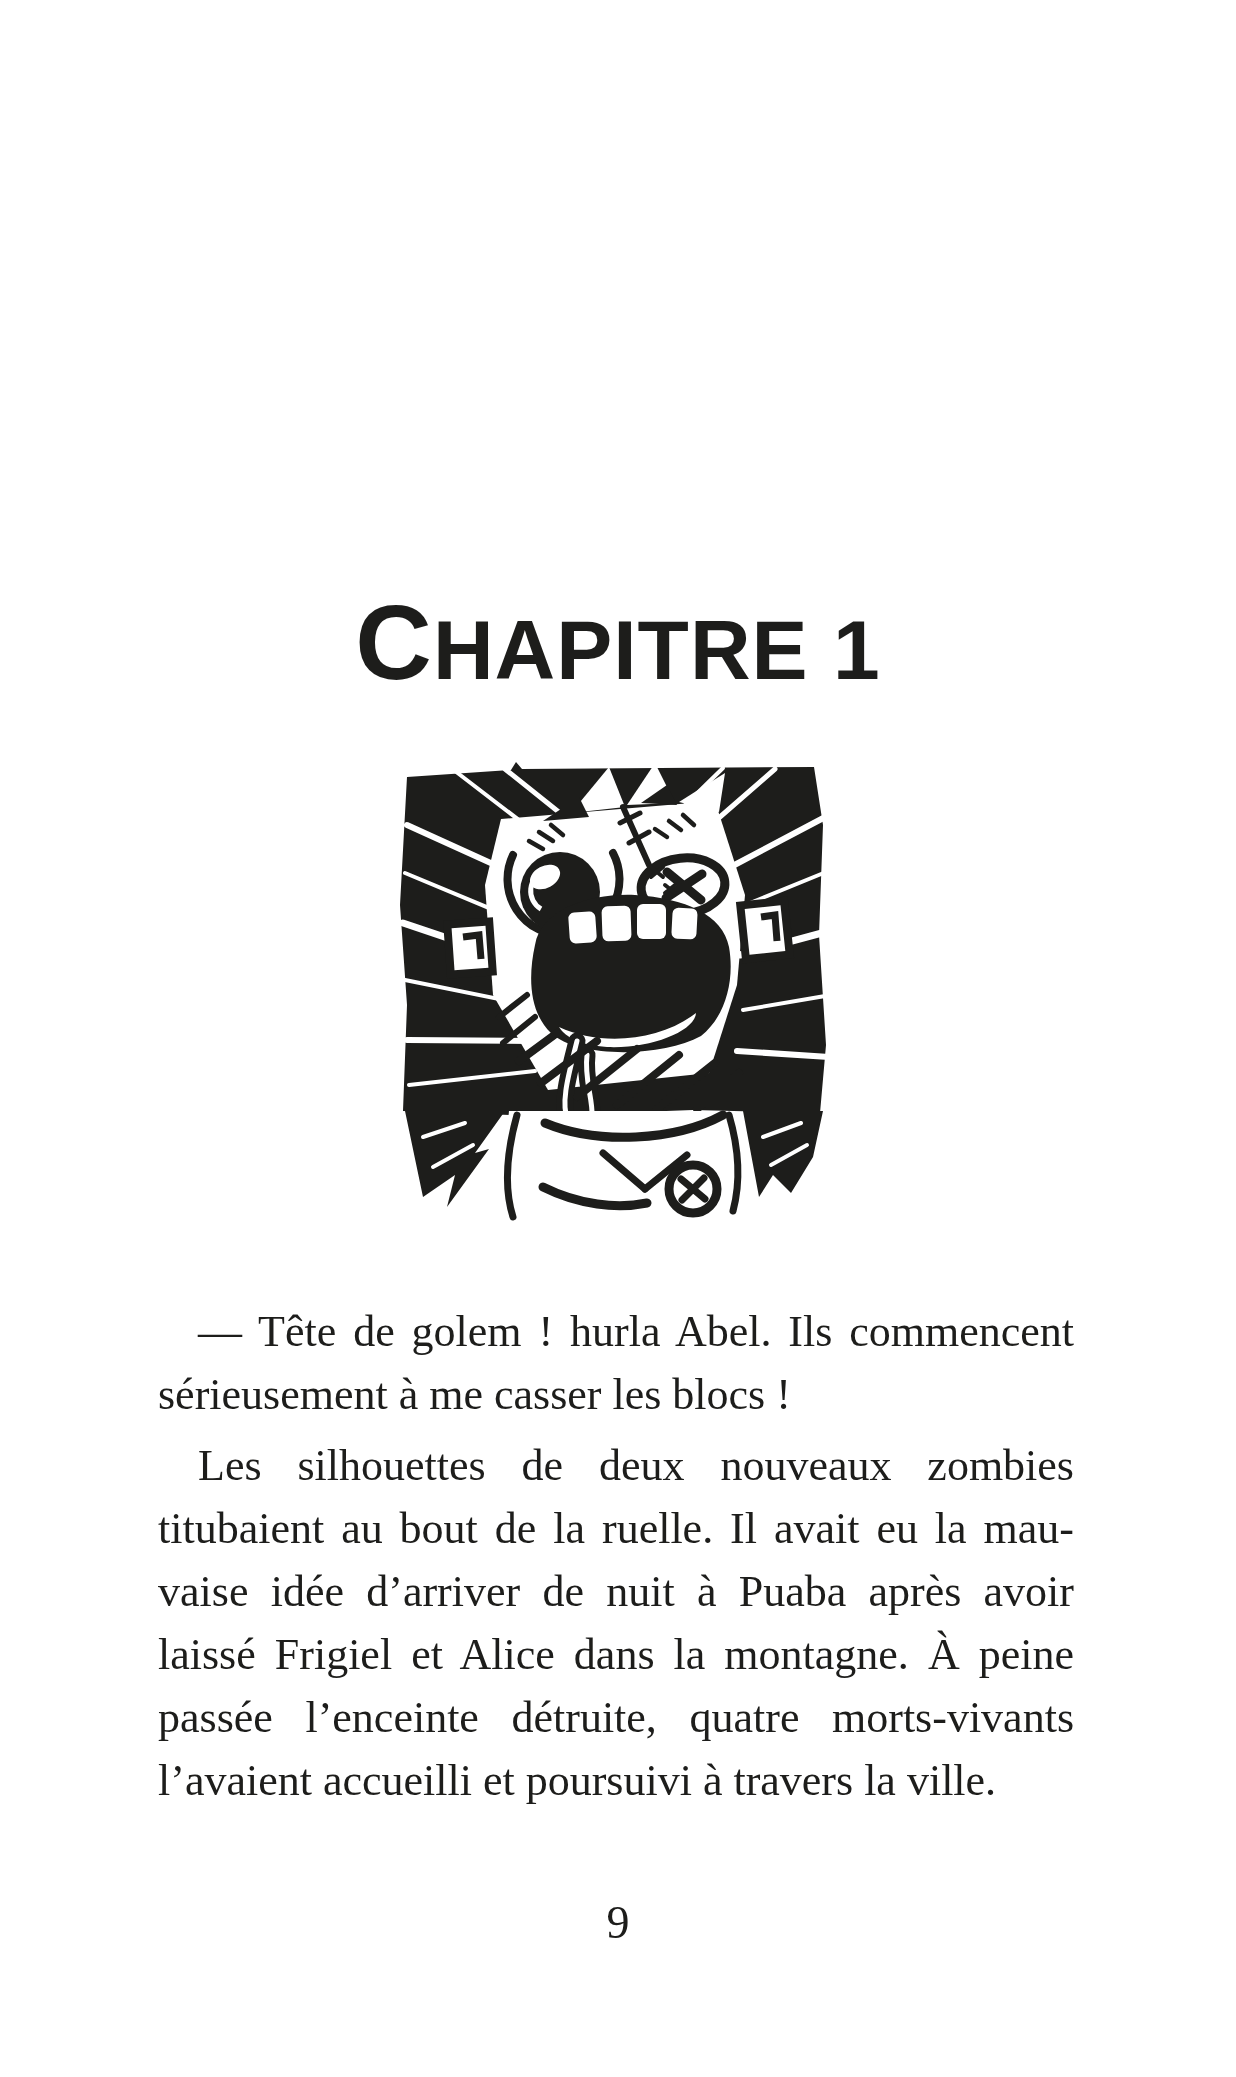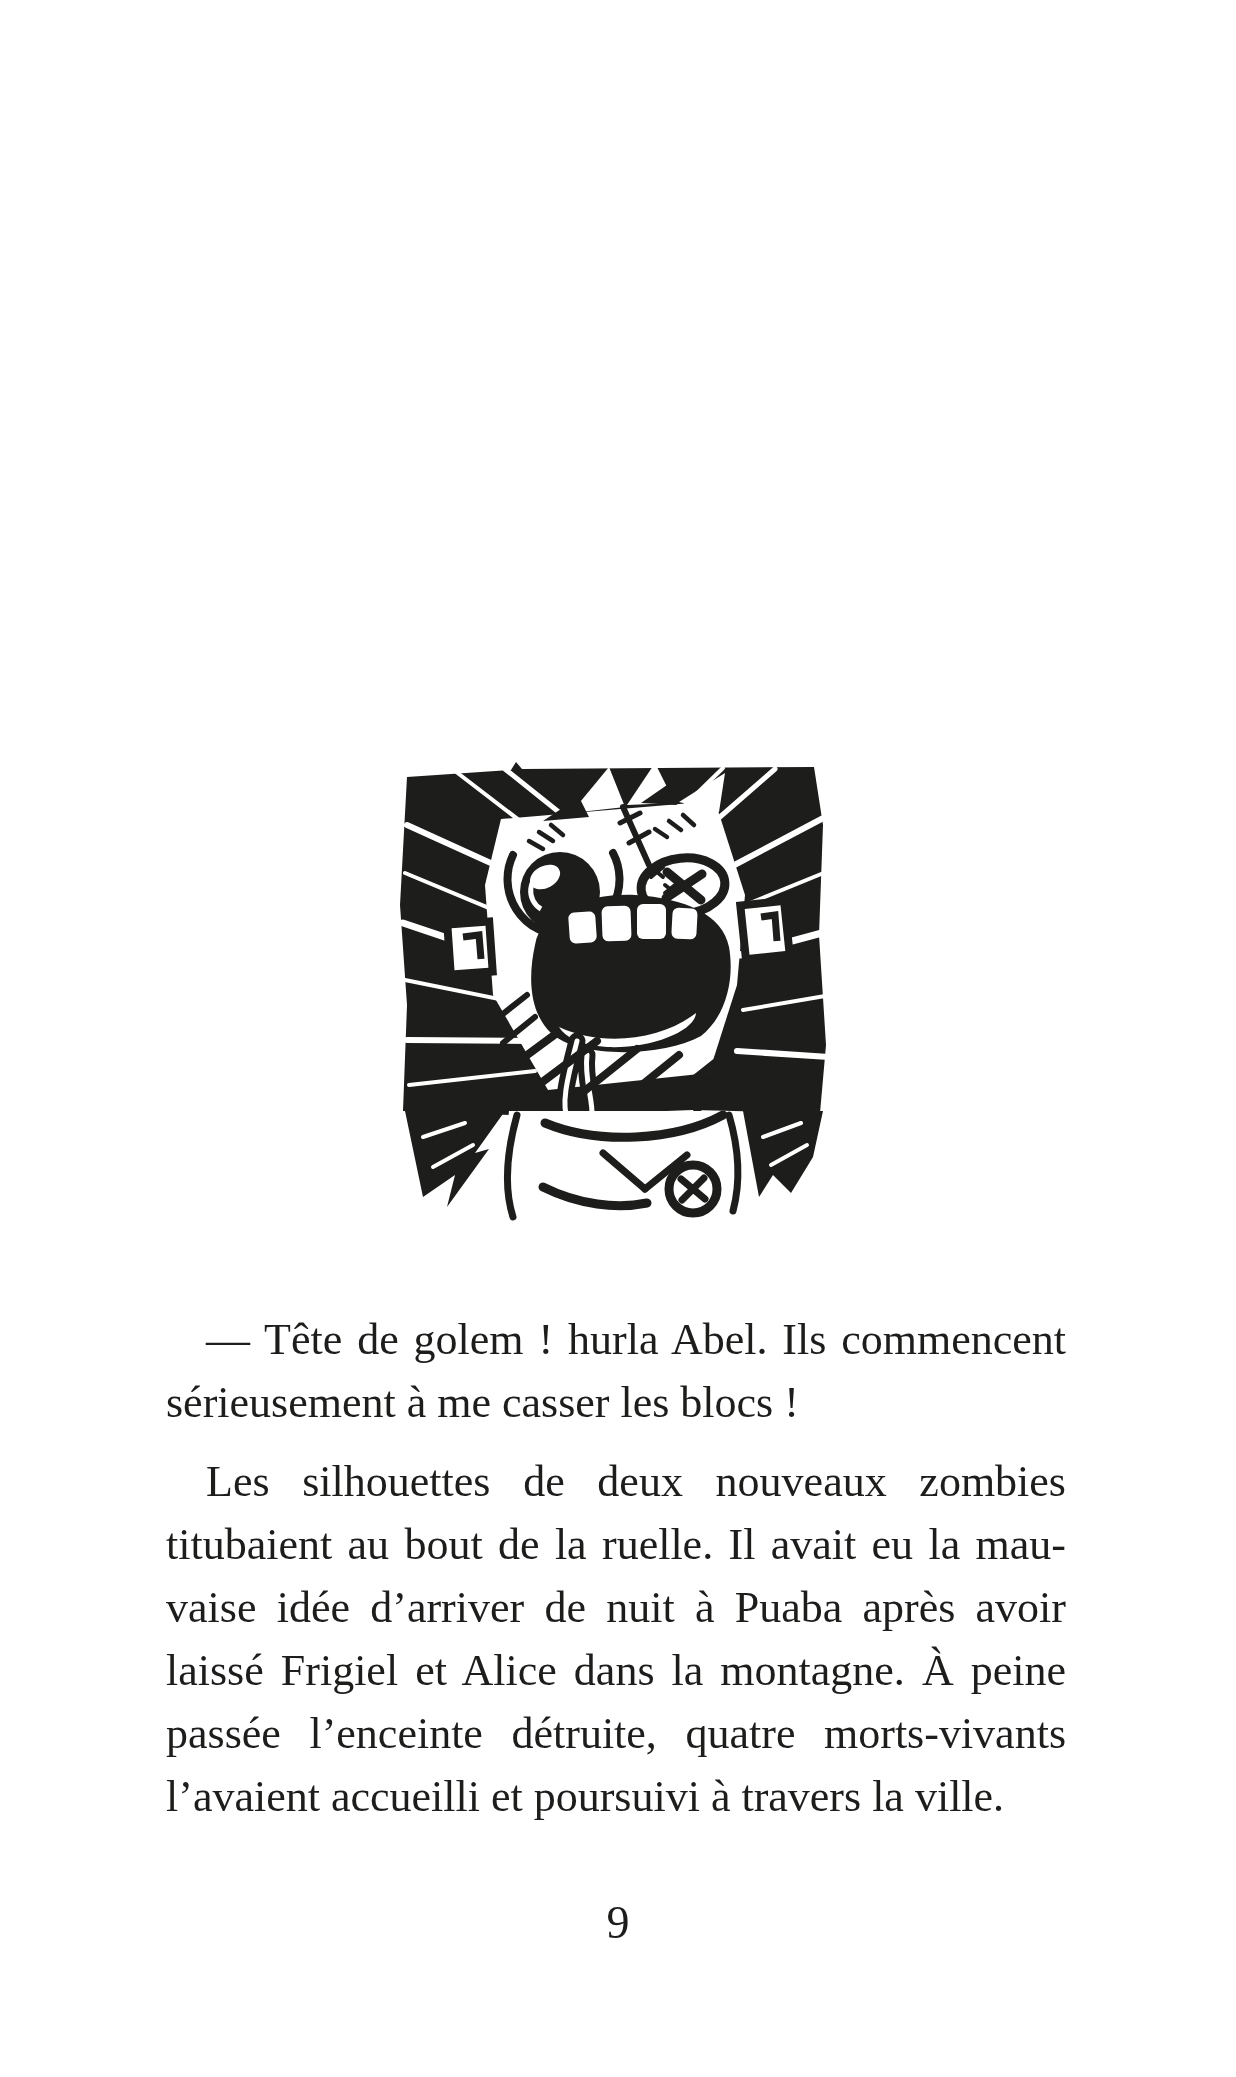--- a/index.html
+++ b/index.html
@@ -37,35 +37,36 @@
   .body-text{
     position:absolute;
     left:150px;top:1292px;
     width:932px;
     font-family:"Liberation Serif",serif;
     font-size:44px;
     line-height:63px;
     text-align:justify;
     color:#1d1d1b;
   }
-  .body-text p{margin:16px;text-indent:40px;}
+  .body-text p{margin:8px;text-indent:40px;}
   .folio{
     position:absolute;
     top:1896px;left:0;width:100%;
     text-align:center;
     font-family:"Liberation Serif",serif;
     font-size:46px;
     color:#1d1d1b;
   }
 </style>
 </head>
 <body>
 
 <div class="page">
 
+  <h1 class="chapter-title">Chapitre 1</h1>
 
   <figure class="illustration">
     <svg viewBox="0 0 450 470" xmlns="http://www.w3.org/2000/svg">
 
       <path d="M14,22 L118,15 L123,7 L129,14 L421,12 L430,70 L426,180 L433,290 L427,358 L300,355 L140,361 L10,356 L14,250 L7,150 Z" fill="#1d1d1b"></path>
 
       <g stroke="#ffffff" stroke-linecap="round" fill="none">
         <path d="M14,70 L142,128" stroke-width="6"></path>
         <path d="M12,118 L132,168" stroke-width="4"></path>
         <path d="M10,168 L120,205" stroke-width="7"></path>

